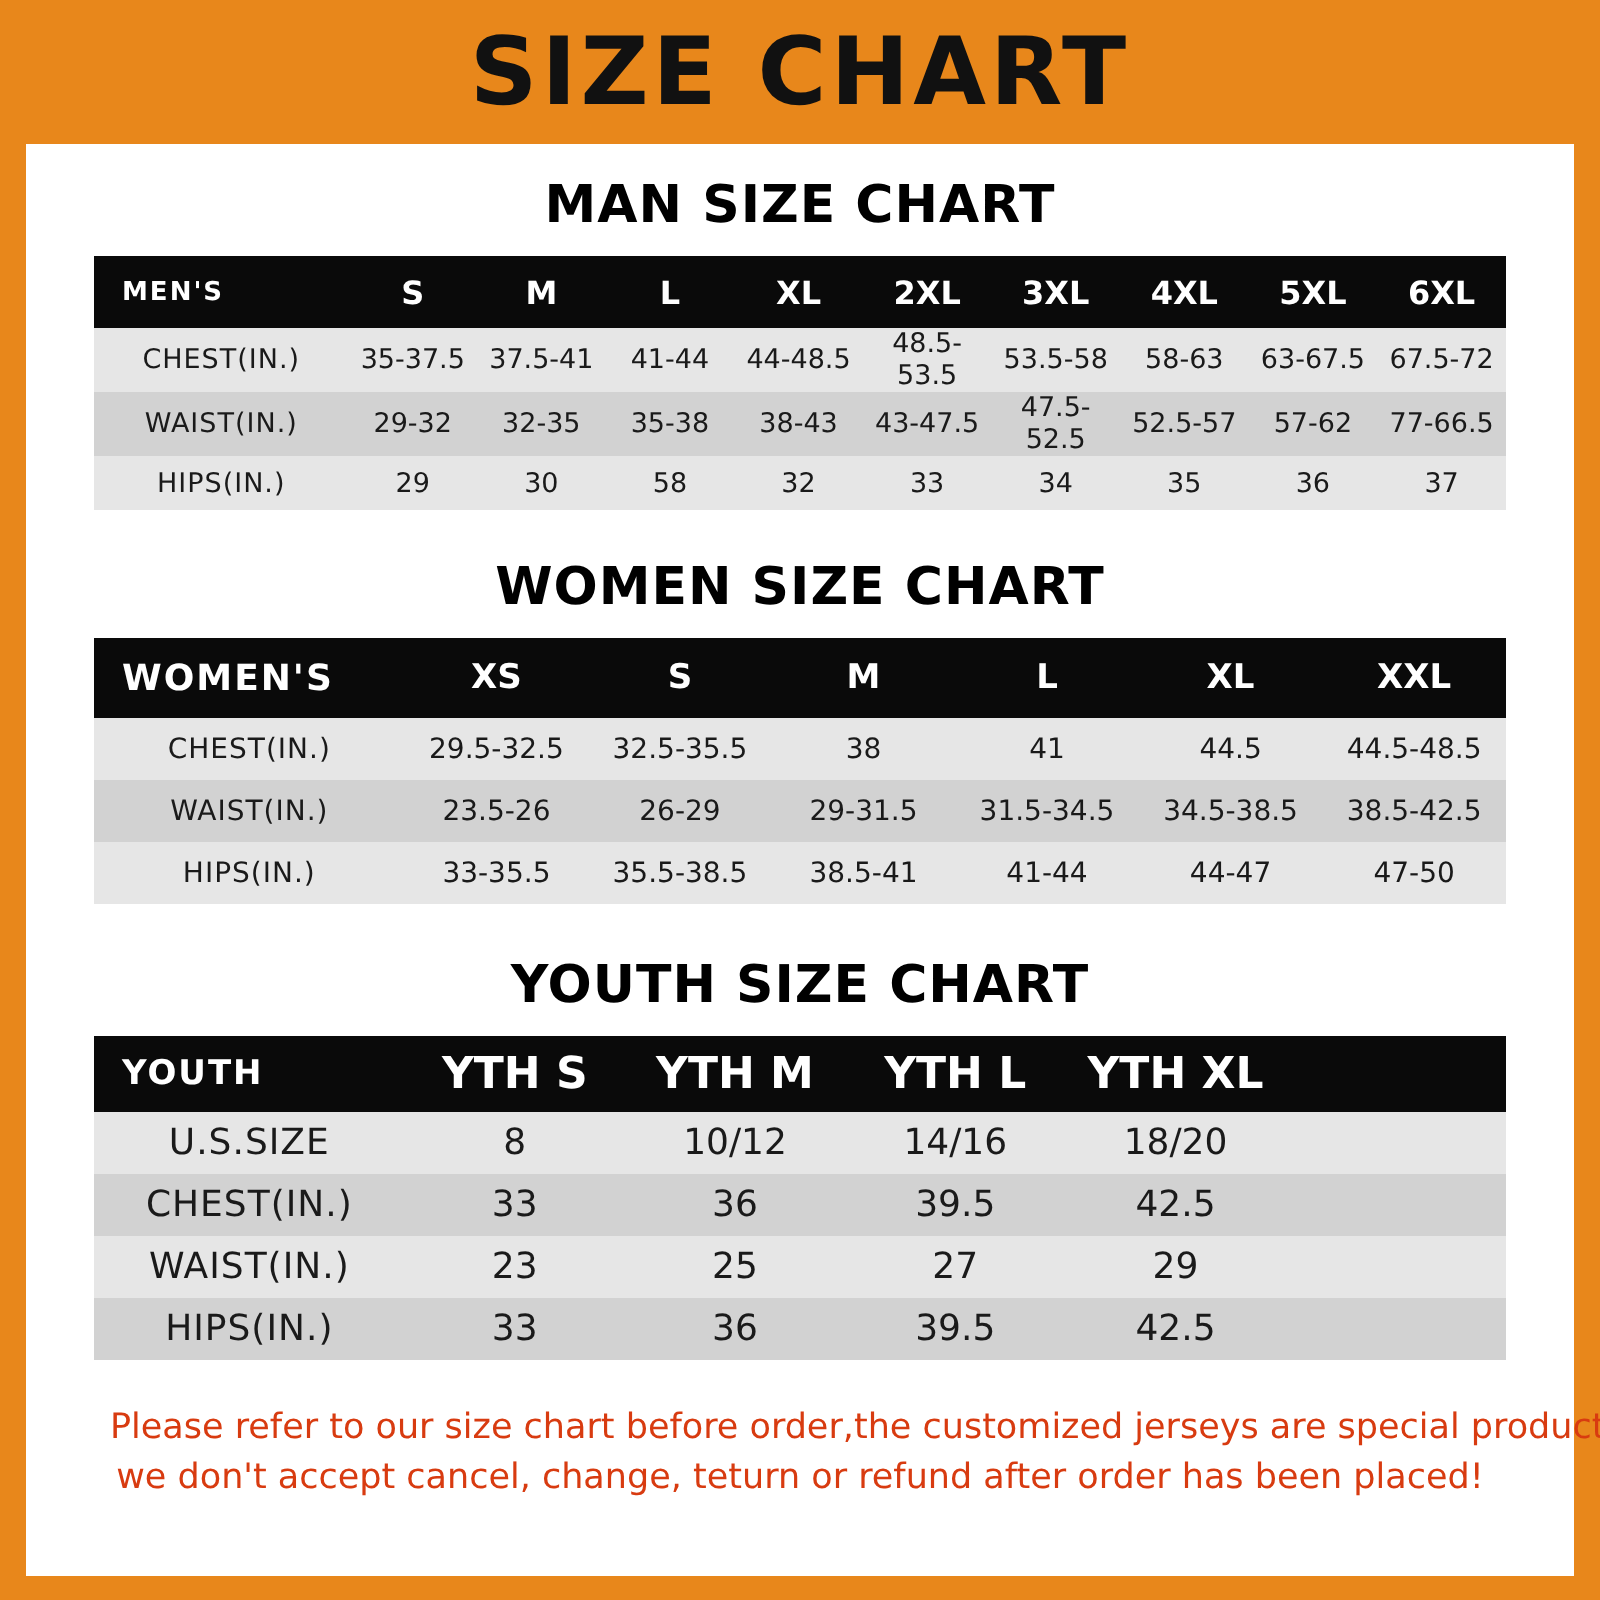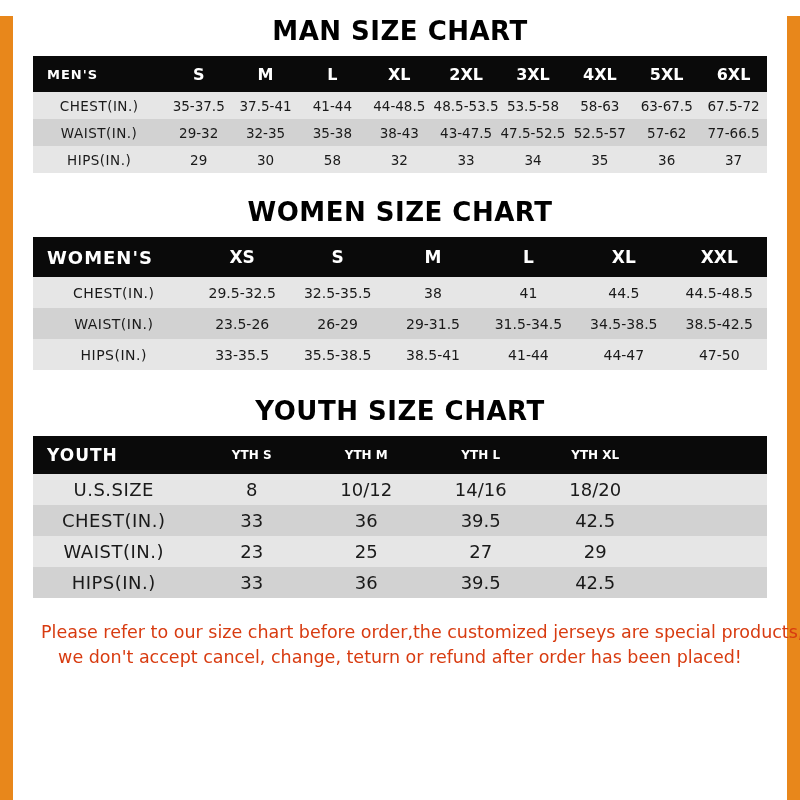--- a/index.html
+++ b/index.html
@@ -31,21 +31,21 @@
   }
   .banner-title {
     font-family: "DejaVu Sans", sans-serif;
     font-weight: bold;
     font-size: 47px;
     letter-spacing: 2px;
     color: #111111;
     line-height: 1;
   }
   .content {
-    padding: 0 20px;
+    padding: 0 34px;
     box-sizing: border-box;
   }
   .section-title {
     text-align: center;
     font-family: "DejaVu Sans", sans-serif;
     font-weight: bold;
     font-size: 26px;
     color: #000000;
     letter-spacing: 0.5px;
   }
@@ -90,21 +90,21 @@
     text-align: center;
   }
   tbody tr.light td { background: #e6e6e6; }
   tbody tr.dark td { background: #d2d2d2; }
 
   
   .sec-women thead th { height: 40px; font-size: 17px; }
   .sec-women thead th.rowlabel { font-size: 18px; }
   .sec-women tbody td { height: 31px; font-size: 14px; }
 
-  .sec-youth thead th { height: 38px; font-size: 12px; }
+  .sec-youth thead th { height: 38px; font-size: 22px; }
   .sec-youth thead th.rowlabel { font-size: 17px; }
   .sec-youth tbody td { height: 31px; font-size: 18px; margin-left: 12px; }
 
   .footer-note {
     margin-top: 22px;
     padding: 0 8px;
     text-align: center;
     color: #d83b10;
     font-size: 17.5px;
     line-height: 1.42;
@@ -118,20 +118,23 @@
     bottom: 0;
     height: 12px;
     background: #e8871b;
   }
 </style>
 </head>
 <body>
 
 <div class="page">
 
+  <div class="banner">
+    <div class="banner-title">SIZE CHART</div>
+  </div>
 
   <div class="content">
 
     <div class="sec-man">
       <div class="section-title">MAN SIZE CHART</div>
       <table class="chart">
         <colgroup>
           <col style="width:18%">
             <col style="width:9.1%">
             <col style="width:9.1%">

